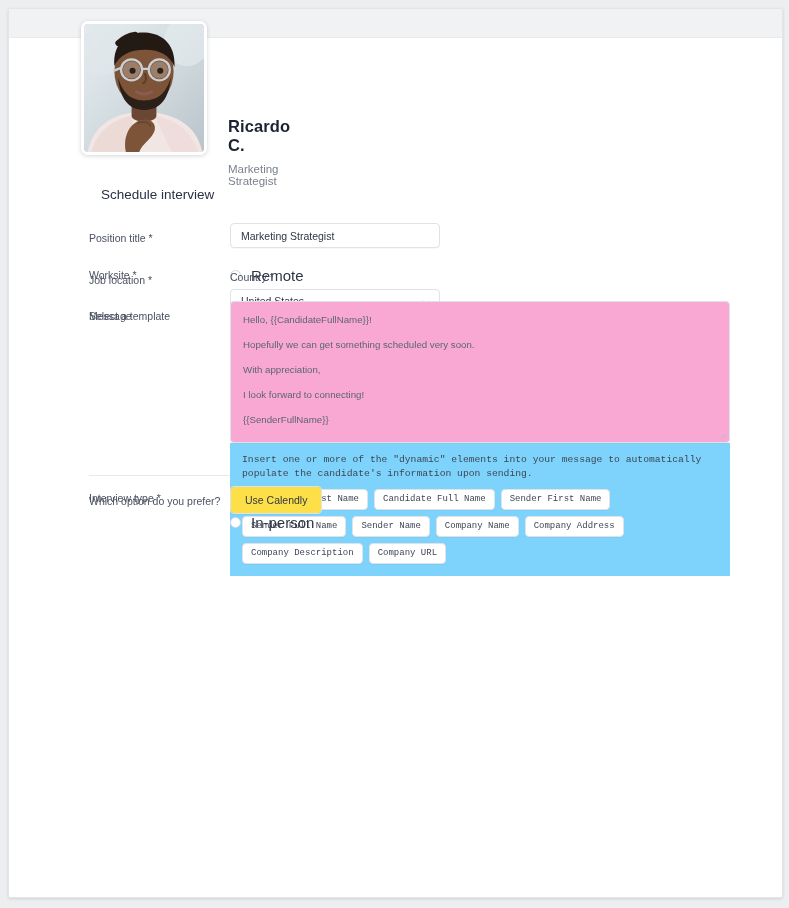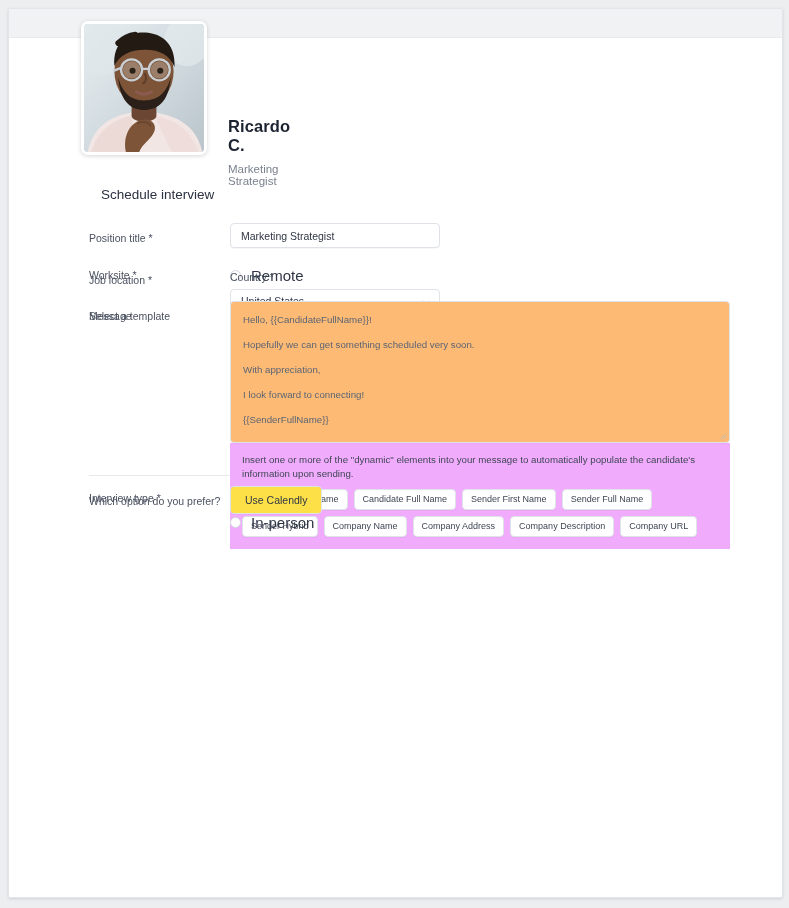--- a/index.html
+++ b/index.html
@@ -92,33 +92,34 @@
 
   .divider{
     position:absolute;left:80px;width:641px;height:1px;background:#e7e9ec;
   }
 
   .hint{font-size:9.5px;color:#9aa0ab;line-height:14px;margin-top:7px;}
 
   
   .textarea{
     width:500px;height:142px;box-sizing:border-box;
-    border:1px solid #dfe2e7;border-radius:4px;background:#fdba74;
+    border:1px solid #dfe2e7;border-radius:4px;background:#f9a8d4;
     padding:11px 12px;position:relative;
     box-shadow:0 1px 1px rgba(16,24,40,.03);
   }
   .textarea p{
     margin:0 0 12px 0;font-size:9.7px;color:#5b6474;line-height:13px;
   }
   .textarea p:last-child{margin-bottom:0;}
   .grip{position:absolute;right:2px;bottom:2px;width:9px;height:9px;}
 
   .dynpanel{
-    width:500px;box-sizing:border-box;background:#f0abfc;
+    width:500px;box-sizing:border-box;background:#7dd3fc;
     padding:10px 12px 12px 12px;
+    font-family:Liberation Mono, monospace;
   }
   .dynpanel .dyn-hint{
     font-size:9.7px;color:#3f4654;line-height:14px;margin-bottom:8px;
   }
   .chips{display:flex;flex-wrap:wrap;gap:6px;}
   .chip{
     border:1px solid #dfe2e7;border-radius:4px;background:#fff;
     font-size:9px;color:#3f4654;padding:4px 8px;line-height:11px;
     white-space:nowrap;
     box-shadow:0 1px 1px rgba(16,24,40,.03);
@@ -269,21 +270,21 @@
             </g>
           </svg>
         </div>
         <div class="dynpanel">
           <div class="dyn-hint">Insert one or more of the "dynamic" elements into your message to automatically populate the candidate's information upon sending.</div>
           <div class="chips">
             <span class="chip">Candidate First Name</span>
             <span class="chip">Candidate Full Name</span>
             <span class="chip">Sender First Name</span>
             <span class="chip">Sender Full Name</span>
-            <span class="chip">Sender Hybrid</span>
+            <span class="chip">Sender Name</span>
             <span class="chip">Company Name</span>
             <span class="chip">Company Address</span>
             <span class="chip">Company Description</span>
             <span class="chip">Company URL</span>
           </div>
         </div>
       </div>
     </div>
 
     <div class="row" style="margin-top:263px">

